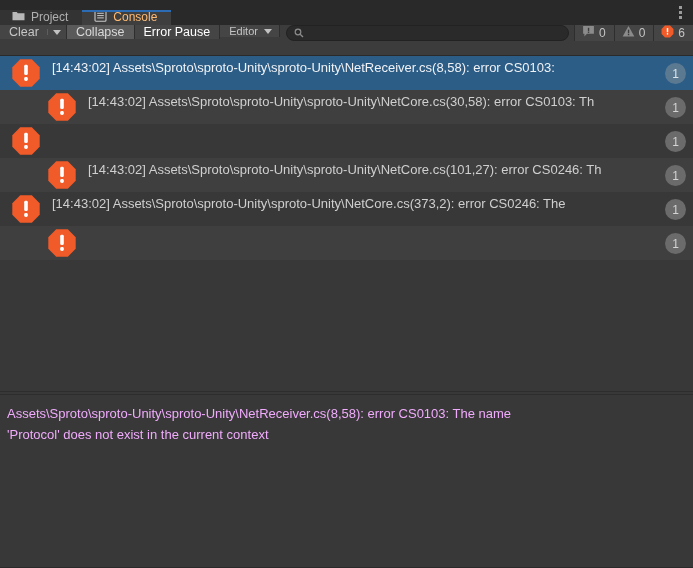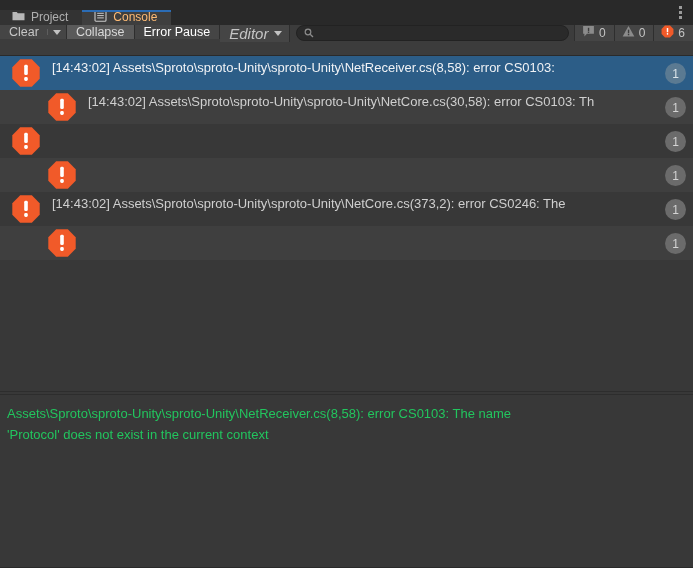--- a/index.html
+++ b/index.html
@@ -118,25 +118,24 @@
   .caret {
     width: 0; height: 0;
     border-left: 4px solid transparent;
     border-right: 4px solid transparent;
     border-top: 5px solid #c2c2c2;
   }
 
   .tb-dropdown {
     display: flex; align-items: center; gap: 6px;
     padding: 0 7px 0 9px;
-    font-size: 15px; color: #c4c4c4;
+    font-size: 11px; color: #c4c4c4;
     background: #454545;
     border-right: 1px solid #2e2e2e;
     user-select: none;
-    font-style: italic;
   }
 
   .search-wrap {
     flex: 1 1 auto;
     display: flex;
     align-items: center;
     background: #3c3c3c;
     padding: 0 5px 0 6px;
   }
   .search-field {
@@ -247,21 +246,21 @@
   
   .detail {
     flex: 1 1 auto;
     background: #383838;
     padding: 8px 10px 0 7px;
     overflow: hidden;
     border-bottom: 1px solid #2a2a2a;
   }
   .detail-text {
     font-size: 13px;
-    color: #22c55e;
+    color: #f0abfc;
     line-height: 21px;
     white-space: pre-wrap;
     word-break: break-word;
     user-select: text;
   }
 </style>
 </head>
 <body>
 
 <div class="window">
@@ -403,20 +402,21 @@
     </div>
 
     <div class="logrow even">
       <span class="row-icon">
         <svg viewBox="0 0 30 30" width="30" height="30" aria-hidden="true">
           <path d="M9.2 1.3 H20.8 L28.7 9.2 V20.8 L20.8 28.7 H9.2 L1.3 20.8 V9.2 Z" fill="#f15a29"></path>
           <rect x="13.2" y="6.8" width="3.6" height="10.3" rx="1.4" fill="#ffffff"></rect>
           <rect x="13.2" y="19.1" width="3.6" height="3.8" rx="1.4" fill="#ffffff"></rect>
         </svg>
       </span>
+      <span class="row-text">[14:43:02] Assets\Sproto\sproto-Unity\sproto-Unity\NetCore.cs(101,27): error CS0246: Th</span>
       <span class="row-badge">1</span>
     </div>
 
     <div class="logrow odd">
       <span class="row-icon">
         <svg viewBox="0 0 30 30" width="30" height="30" aria-hidden="true">
           <path d="M9.2 1.3 H20.8 L28.7 9.2 V20.8 L20.8 28.7 H9.2 L1.3 20.8 V9.2 Z" fill="#f15a29"></path>
           <rect x="13.2" y="6.8" width="3.6" height="10.3" rx="1.4" fill="#ffffff"></rect>
           <rect x="13.2" y="19.1" width="3.6" height="3.8" rx="1.4" fill="#ffffff"></rect>
         </svg>

